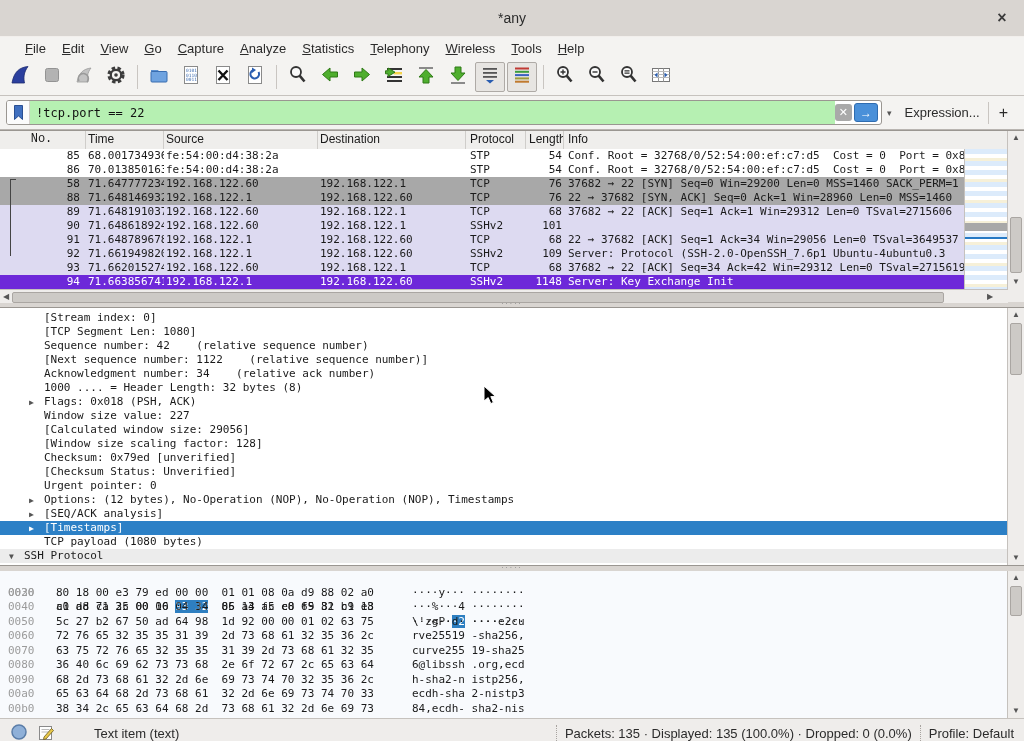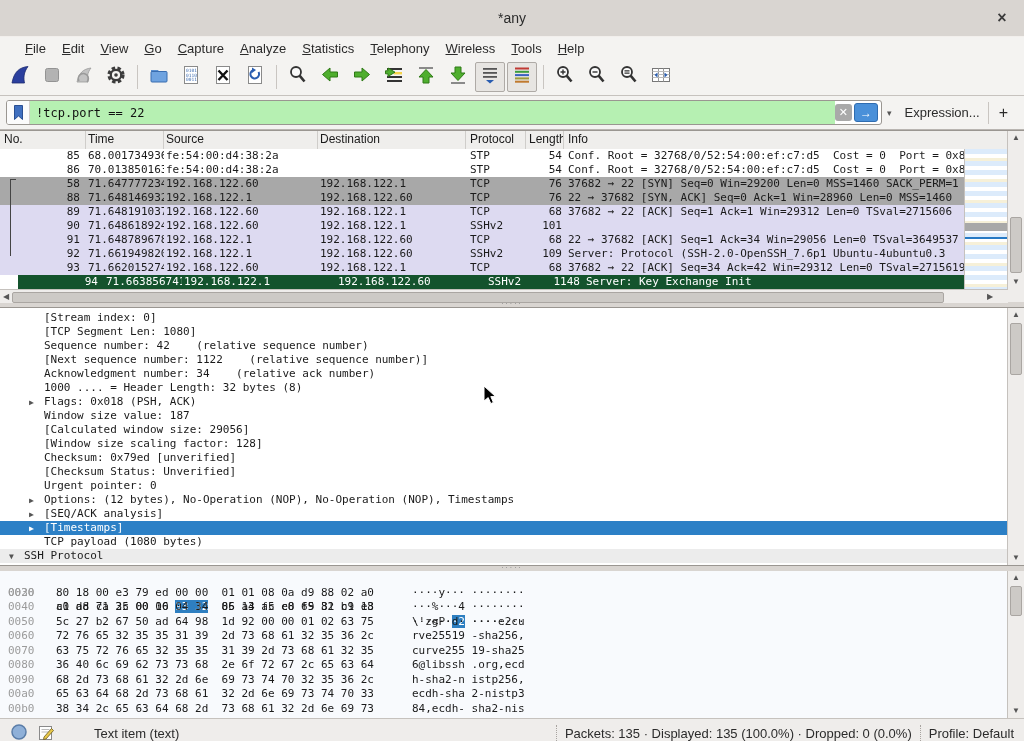--- a/index.html
+++ b/index.html
@@ -56,21 +56,21 @@
   .c-no{width:86px;text-align:right;padding-right:6px;}
   .c-time{width:78px;padding-left:2px;}
   .c-src{width:154px;padding-left:2px;}
   .c-dst{width:148px;padding-left:2px;}
   .c-proto{width:60px;padding-left:4px;}
   .c-len{width:38px;text-align:right;padding-right:2px;}
   .c-info{flex:1;padding-left:4px;}
   .rw{background:#ffffff;}
   .rg{background:#a8a8a8;}
   .rl{background:#dddaf1;}
-  .rs{background:#14532d;color:#ffffff;margin-left:18px;}
+  .rs{background:#6d28d9;color:#ffffff;}
   .bracket{position:absolute;left:10px;top:30px;width:5px;height:76px;
            border-left:1px solid #444;border-top:1px solid #444;}
   .minimap{position:absolute;top:18px;left:964px;width:44px;height:140px;border-left:1px solid #c5c1bd;
            background:repeating-linear-gradient(180deg,#dcebfb 0 5px,#ffffff 5px 9px,#f6f0d8 9px 12px,#dcebfb 12px 17px,#ffffff 17px 21px);}
   .mm-gray{position:absolute;left:0;top:74px;width:100%;height:8px;background:#a8a8a8;}
   .mm-sel{position:absolute;left:0;top:88px;width:100%;height:2px;background:#2679c4;}
   .vscroll{position:absolute;right:0;width:16px;background:#efedeb;border-left:1px solid #c5c1bd;}
   .sarrow{position:absolute;left:0;width:16px;height:14px;font-size:8px;color:#555;text-align:center;line-height:14px;}
   .sthumb{position:absolute;left:2px;width:12px;background:#cdcac6;border:1px solid #aaa6a2;border-radius:2px;box-sizing:border-box;}
   .hscroll{position:absolute;top:158px;left:0;width:1008px;height:13px;background:#efedeb;border-top:1px solid #c5c1bd;}
@@ -287,21 +287,21 @@
     <div class="fapply">→</div>
   </div>
   <div class="fdrop">▾</div>
   <div class="fexpr">Expression...</div>
   <div class="fsep"></div>
   <div class="fplus">+</div>
 </div>
 
 <div class="plist">
   <div class="phead">
-    <div class="ph c-no" style="text-align:left;">No.</div>
+    <div class="ph c-no" style="text-align:center;font-family:Liberation Mono, monospace;">No.</div>
     <div class="ph c-time">Time</div>
     <div class="ph c-src">Source</div>
     <div class="ph c-dst">Destination</div>
     <div class="ph c-proto">Protocol</div>
     <div class="ph c-len" style="text-align:left;padding-left:3px;">Length</div>
     <div class="ph c-info" style="flex:1;border-right:0;">Info</div>
   </div>
 
   <div class="prows mono">
     <div class="pr rw"><div class="c-no">85</div><div class="c-time">68.001734936</div><div class="c-src">fe:54:00:d4:38:2a</div><div class="c-dst"></div><div class="c-proto">STP</div><div class="c-len">54</div><div class="c-info">Conf. Root = 32768/0/52:54:00:ef:c7:d5  Cost = 0  Port = 0x8005</div></div>
@@ -339,21 +339,21 @@
 
 <div class="details">
   <div class="dcontent">
     <div class="dl"><span class="ar"></span><span>[Stream index: 0]</span></div>
     <div class="dl"><span class="ar"></span><span>[TCP Segment Len: 1080]</span></div>
     <div class="dl"><span class="ar"></span><span>Sequence number: 42    (relative sequence number)</span></div>
     <div class="dl"><span class="ar"></span><span>[Next sequence number: 1122    (relative sequence number)]</span></div>
     <div class="dl"><span class="ar"></span><span>Acknowledgment number: 34    (relative ack number)</span></div>
     <div class="dl"><span class="ar"></span><span>1000 .... = Header Length: 32 bytes (8)</span></div>
     <div class="dl"><span class="ar">▶</span><span>Flags: 0x018 (PSH, ACK)</span></div>
-    <div class="dl"><span class="ar"></span><span>Window size value: 187</span></div>
+    <div class="dl"><span class="ar"></span><span>Window size value: 227</span></div>
     <div class="dl"><span class="ar"></span><span>[Calculated window size: 29056]</span></div>
     <div class="dl"><span class="ar"></span><span>[Window size scaling factor: 128]</span></div>
     <div class="dl"><span class="ar"></span><span>Checksum: 0x79ed [unverified]</span></div>
     <div class="dl"><span class="ar"></span><span>[Checksum Status: Unverified]</span></div>
     <div class="dl"><span class="ar"></span><span>Urgent pointer: 0</span></div>
     <div class="dl"><span class="ar">▶</span><span>Options: (12 bytes), No-Operation (NOP), No-Operation (NOP), Timestamps</span></div>
     <div class="dl"><span class="ar">▶</span><span>[SEQ/ACK analysis]</span></div>
     <div class="dl sel"><span class="ar">▶</span><span>[Timestamps]</span></div>
     <div class="dl"><span class="ar"></span><span>TCP payload (1080 bytes)</span></div>
     <div class="dl lv1 shade"><span class="ar">▼</span><span>SSH Protocol</span></div>

